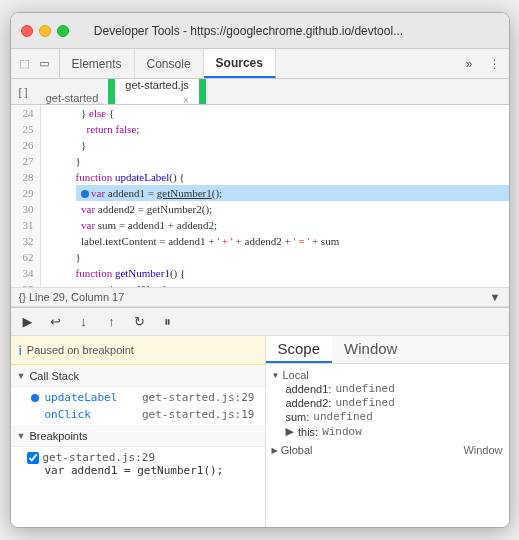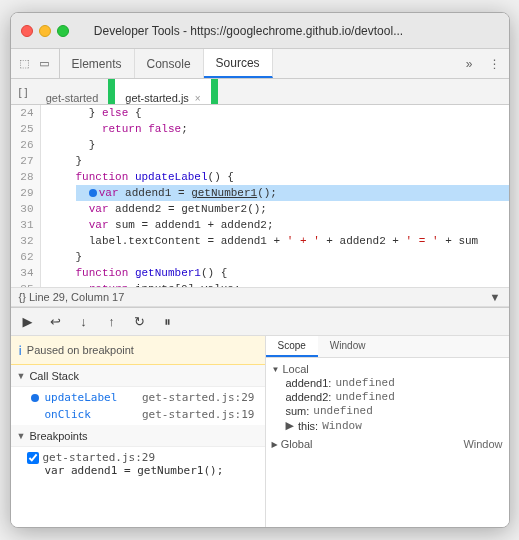--- a/index.html
+++ b/index.html
@@ -94,21 +94,21 @@
       font-size: 12px;
       color: #555;
       cursor: pointer;
       border-right: 1px solid #ddd;
       white-space: nowrap;
     }
     .tab.active {
       background: #fff;
       color: #333;
       border-bottom: 2px solid #1a73e8;
-      font-weight: 400;
+      font-weight: 700;
     }
     .tabbar-more {
       display: flex;
       align-items: center;
       padding: 0 8px;
       color: #666;
       cursor: pointer;
     }
     .tabbar-menu {
       display: flex;
@@ -140,38 +140,39 @@
       padding: 0 10px;
       font-size: 11px;
       color: #666;
       cursor: pointer;
       border-right: 7px solid #22c55e;
       gap: 4px;
     }
     .filetab.active {
       background: #fff;
       color: #333;
+      flex-direction: column;
     }
     .filetab-close {
       font-size: 10px;
       color: #999;
       cursor: pointer;
       margin-left: 2px;
     }
     
     .editor-area {
       flex: 1;
       display: flex;
       flex-direction: column;
       overflow: hidden;
     }
     .code-panel {
       flex: 1;
       overflow: hidden;
-      font-family: Liberation Mono, monospace;
+      font-family: Liberation Serif, serif;
       font-size: 11px;
       line-height: 16px;
       background: #fff;
       display: flex;
     }
     .line-numbers {
       background: #f8f8f8;
       border-right: 1px solid #e0e0e0;
       padding: 0 6px;
       color: #999;
@@ -345,21 +346,21 @@
       font-size: 11px;
     }
     
     .scope-tabs {
       display: flex;
       border-bottom: 1px solid #ddd;
       background: #f8f8f8;
     }
     .scope-tab {
       padding: 4px 12px;
-      font-size: 10px;
+      font-size: 15px;
       cursor: pointer;
       color: #555;
     }
     .scope-tab.active {
       border-bottom: 2px solid #1a73e8;
       color: #333;
       font-weight: 500;
       background: #fff;
     }
     

